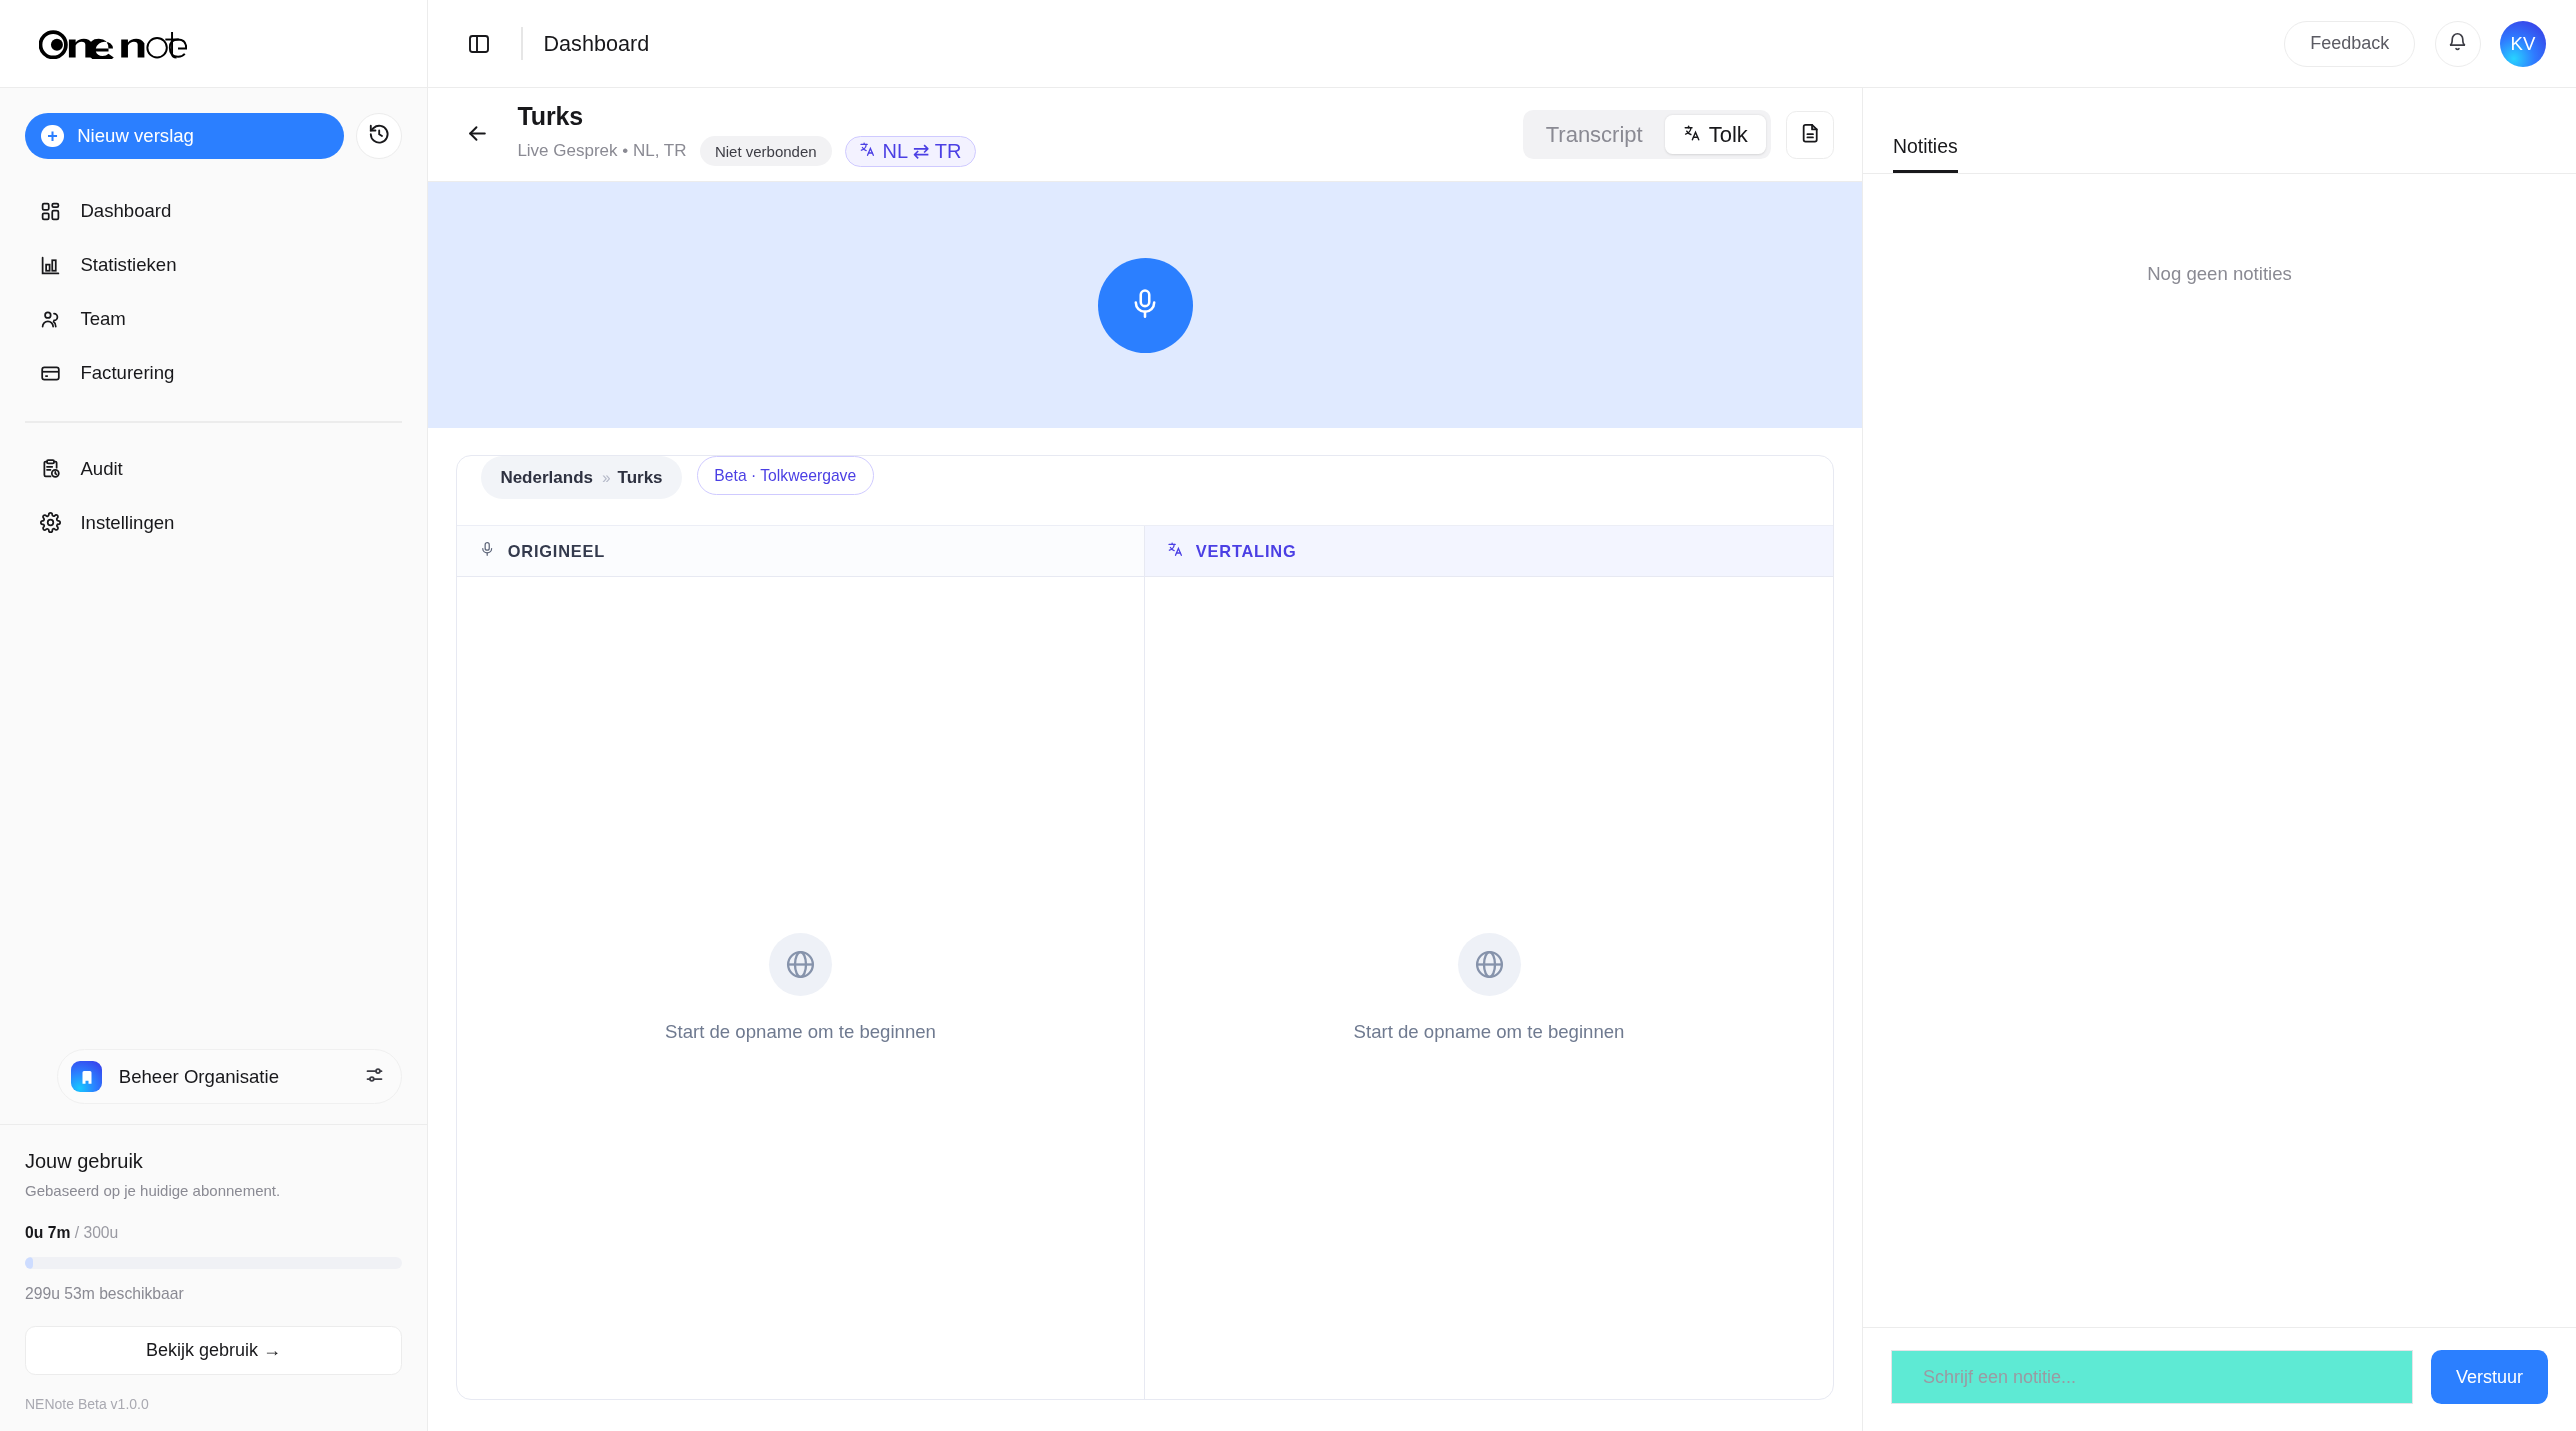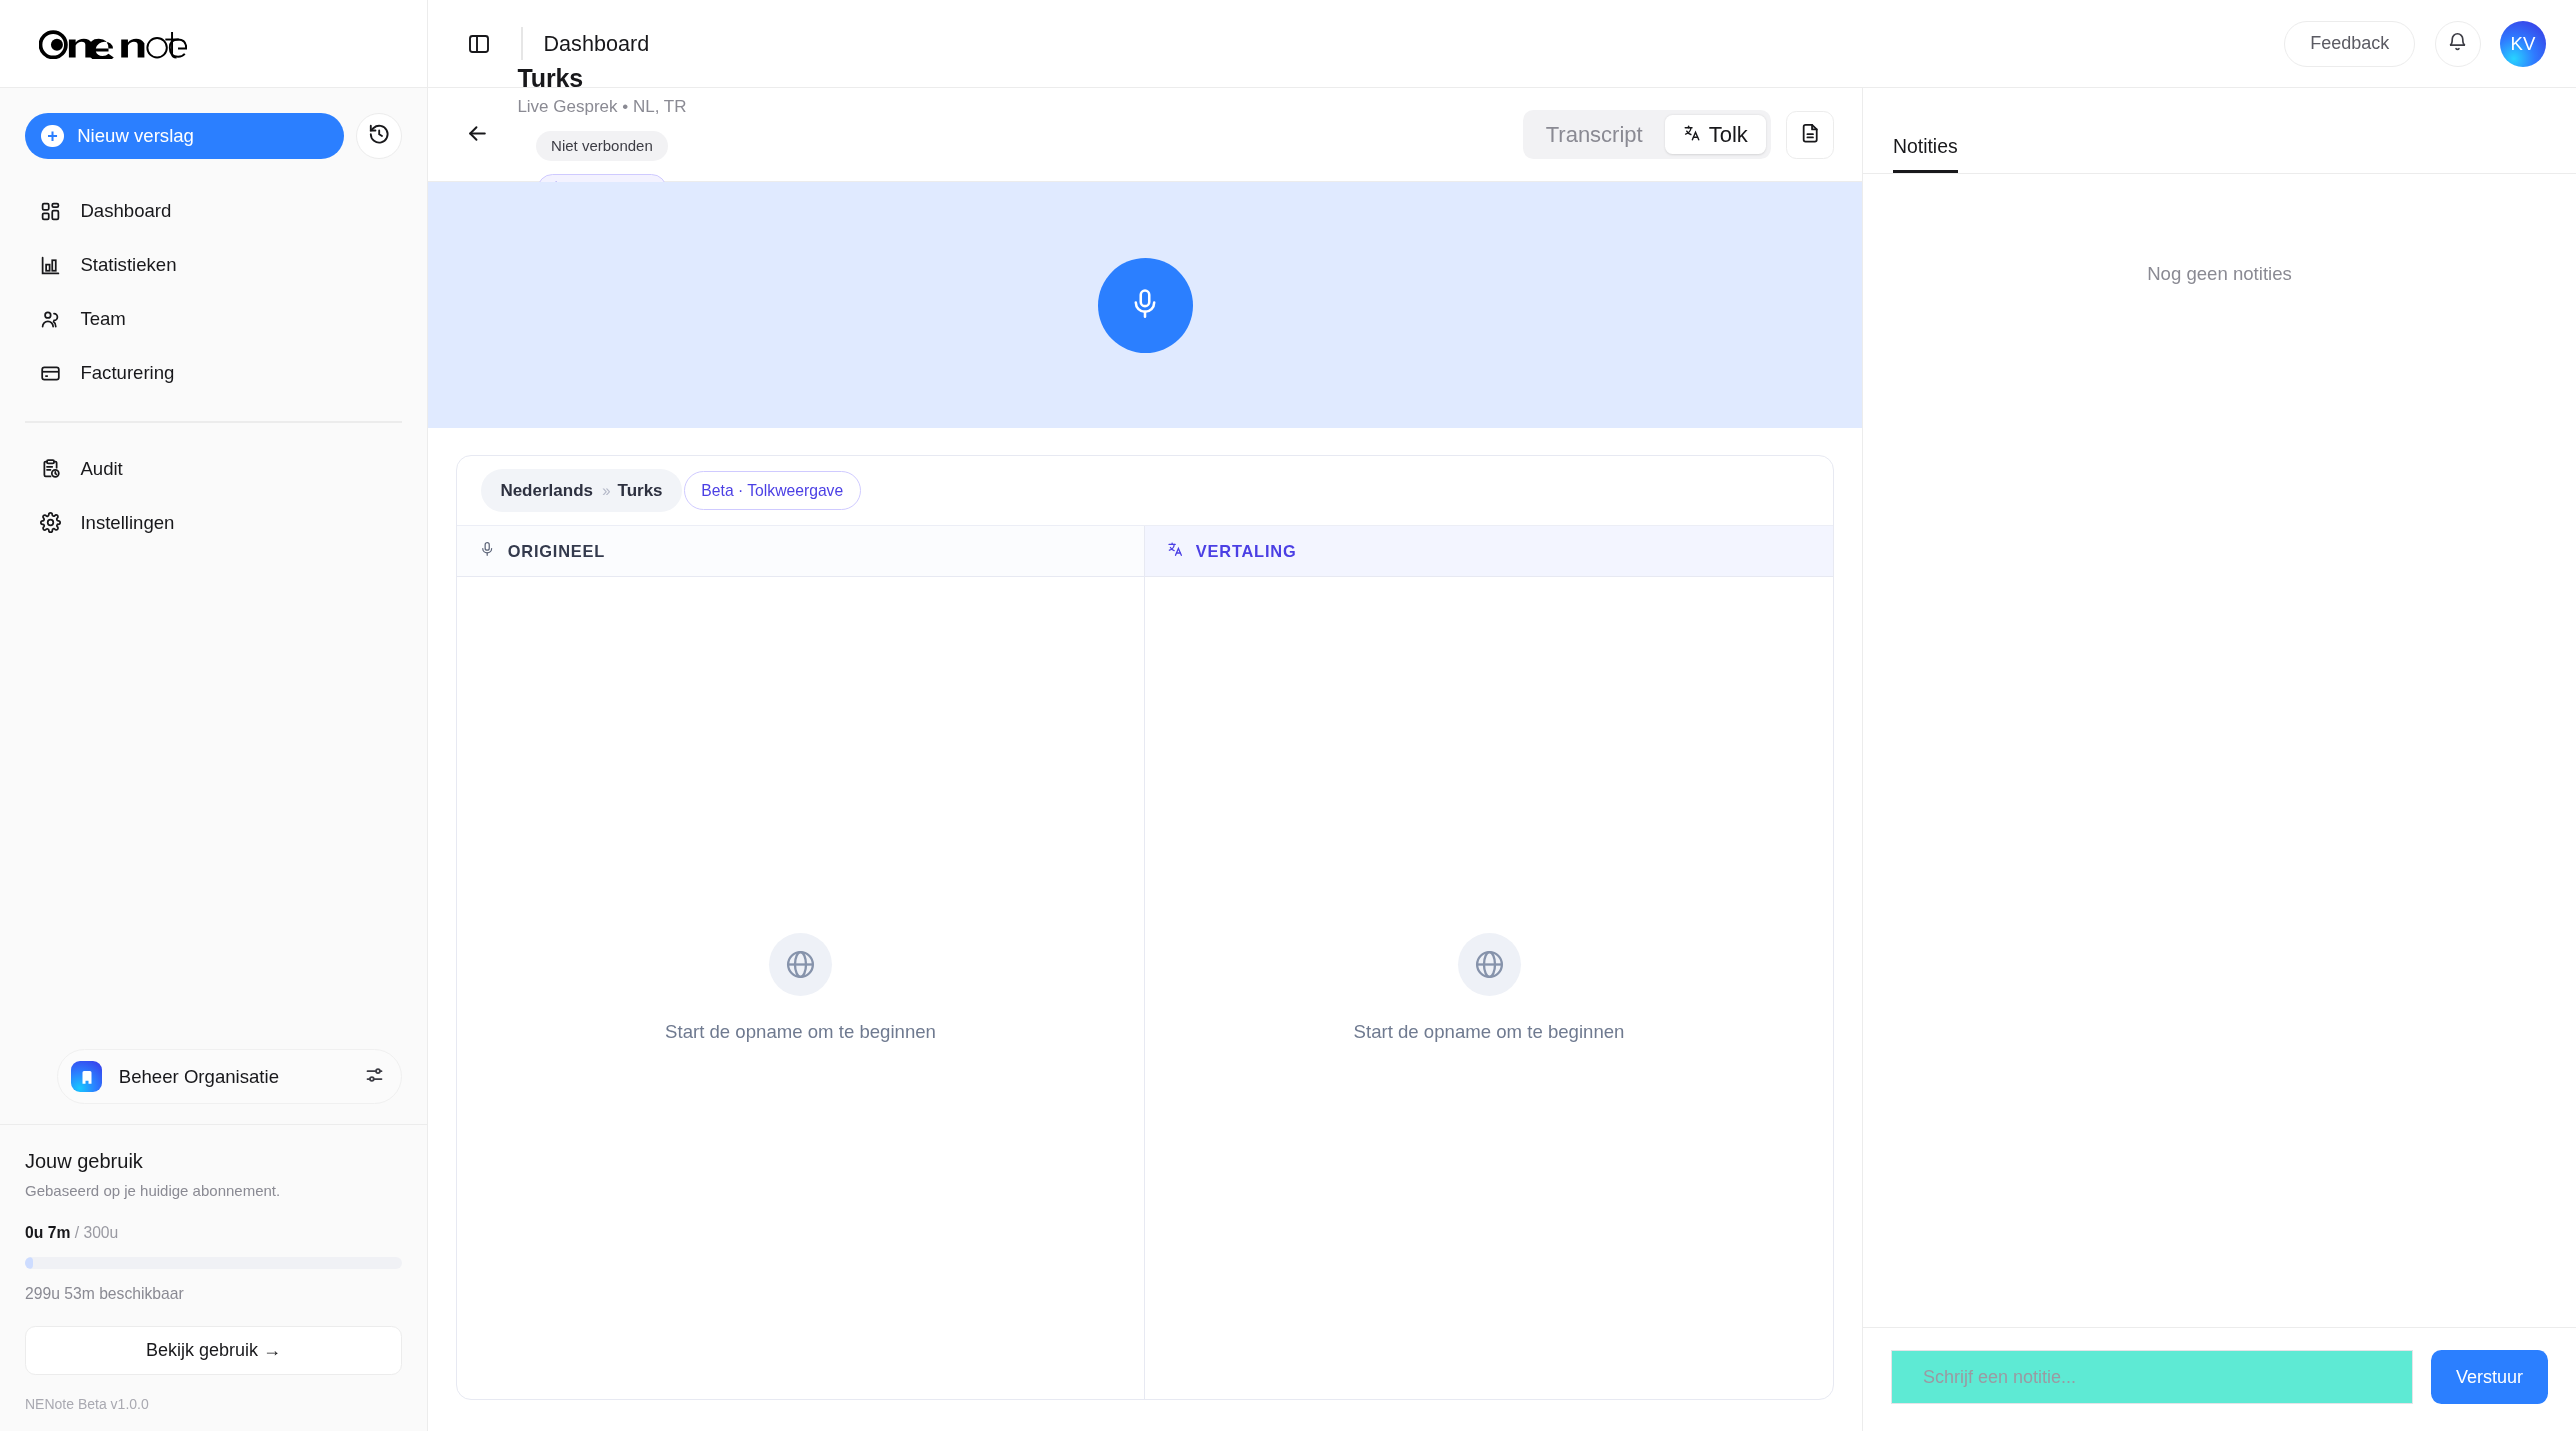--- a/index.html
+++ b/index.html
@@ -151,21 +151,21 @@
     display: flex; align-items: center;
     padding: 0 28px 0 28px;
     flex: 0 0 94px;
   }
   .back-btn {
     width: 42px; height: 42px; display: flex; align-items: center; justify-content: center;
     cursor: pointer; margin-right: 19.4px;
   }
   .ch-texts { display: flex; flex-direction: column; justify-content: center; gap: 4.5px; }
   .ch-title { font-size: 25px; font-weight: 700; color: #18181b; letter-spacing: -0.1px; }
-  .ch-subrow { display: flex; align-items: center; gap: 13.4px; flex-direction: column; }
+  .ch-subrow { display: flex; align-items: center; gap: 13.4px; }
   .ch-sub { font-size: 17px; color: #8a8a93; }
   .pill-status {
     height: 30px; padding: 0 15px; border-radius: 745px;
     background: #f2f2f4; color: #3d3d45; font-size: 15px;
     display: flex; align-items: center;
   }
   .pill-lang {
     height: 31px; padding: 0 13.4px; border-radius: 745px;
     background: #f3f2ff; border: 1.5px solid #cfcaff; color: #4b3fe4;
     font-size: 20px; display: flex; align-items: center; gap: 6.7px;
@@ -198,21 +198,21 @@
     background: #2b7fff; cursor: pointer;
     display: flex; align-items: center; justify-content: center;
   }
 
   .transcript-area { flex: 1 1 auto; padding: 27px 28px 31px 28px; min-height: 0; display: flex; }
   .tcard {
     flex: 1 1 auto; border: 1.5px solid #e7e9f2; border-radius: 15px;
     background: #ffffff; display: flex; flex-direction: column; overflow: hidden; min-width: 0;
   }
   .tcard-head {
-    height: 70px; display: flex; align-items: center; gap: 2px;
+    height: 70px; display: flex; align-items: flex-start; gap: 15px;
     padding: 0 24px; border-bottom: 1.5px solid #eceef6; flex: 0 0 70px;
   }
   .bc {
     display: flex; align-items: center; gap: 9px;
     background: #f2f4f8; border-radius: 745px; height: 43px; padding: 0 19.4px;
   }
   .bc-from { font-size: 17px; color: #2e3140; font-weight: 700; }
   .bc-to { font-size: 17px; color: #2e3140; font-weight: 700; }
   .bc-sep { color: #b6bac9; font-size: 16.4px; letter-spacing: -2.2px; }
   .pill-beta {

